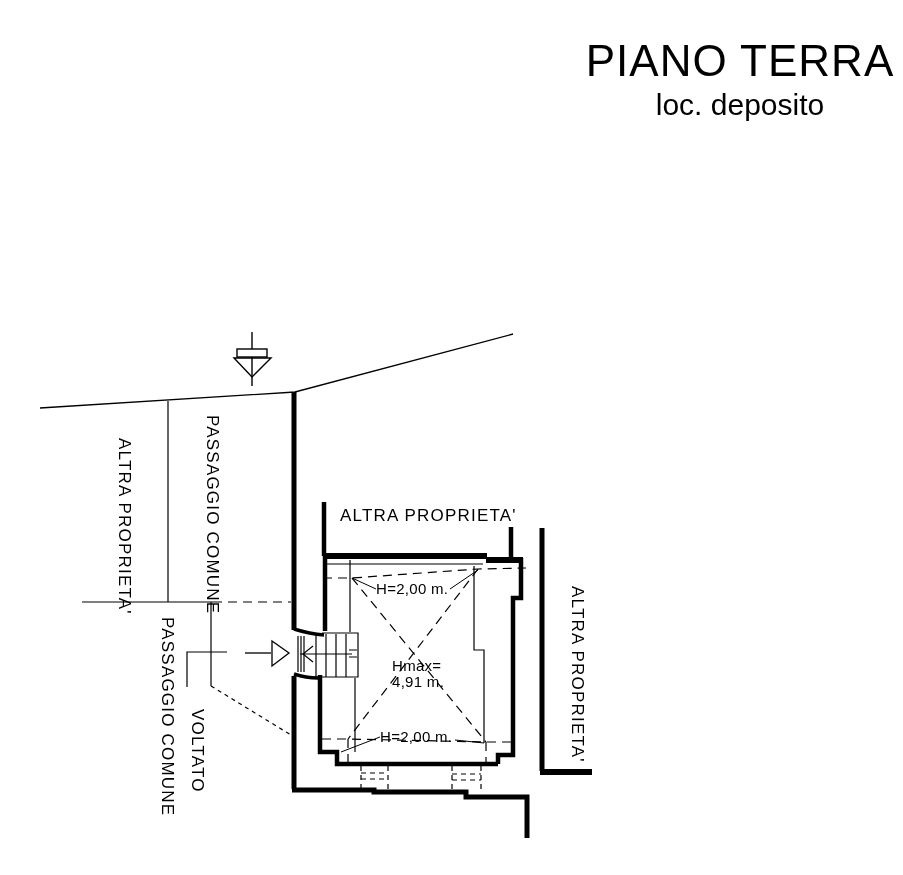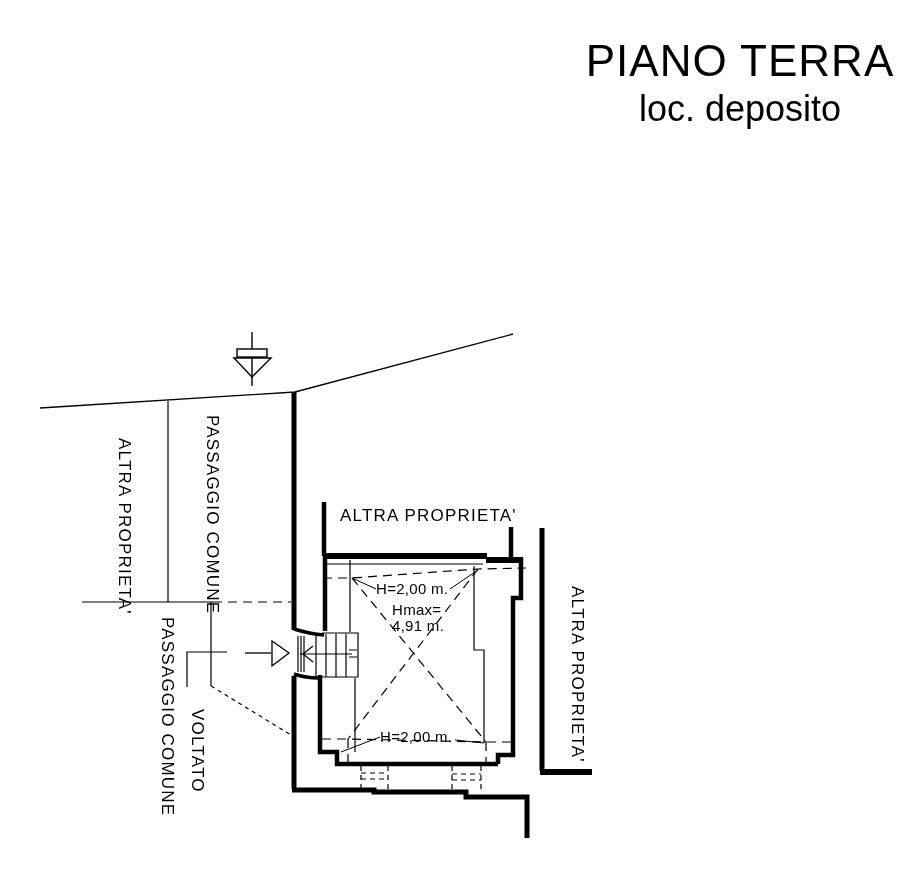--- a/index.html
+++ b/index.html
@@ -12,40 +12,40 @@
     overflow:hidden;
   }
   #plan-svg{position:absolute;left:0;top:0;}
   .txt{position:absolute;white-space:nowrap;color:#000;}
   .title-main{
     left:580px;top:36px;width:320px;
     font-size:44px;letter-spacing:1px;text-align:center;
   }
   .title-sub{
     left:580px;top:88px;width:320px;
-    font-size:36px;text-align:center;
+    font-size:30px;text-align:center;
   }
   .plan-label{font-size:17px;letter-spacing:1.2px;}
   .dim-label{font-size:15px;letter-spacing:0.3px;}
   .hlabel{text-align:center;}
   .vlabel{
     text-align:center;
     transform:rotate(90deg);
     transform-origin:center center;
     height:18px;line-height:18px;
   }
   .top-prop{left:340px;top:506px;width:156px;}
   .left-prop{left:38px;top:515px;width:172px;}
   .pass-upper{left:126px;top:492px;width:172px;}
   .pass-lower{left:81px;top:694px;width:172px;}
   .voltato{left:159px;top:738px;width:76px;}
   .right-prop{left:499px;top:655px;width:156px;}
   .h-top{left:376px;top:580px;}
   .h-bottom{left:380px;top:728px;}
-  .hmax{left:392px;top:602px;line-height:16px;white-space:nowrap;}
+  .hmax{left:392px;top:658px;line-height:16px;white-space:nowrap;}
 </style>
 </head>
 <body>
 
 <div id="canvas">
 
   <svg id="plan-svg" width="903" height="875" viewBox="0 0 903 875">
 
     <g stroke="#000" stroke-width="1.3" fill="none">
       <path d="M40 408 L295 392 L513 334"></path>

